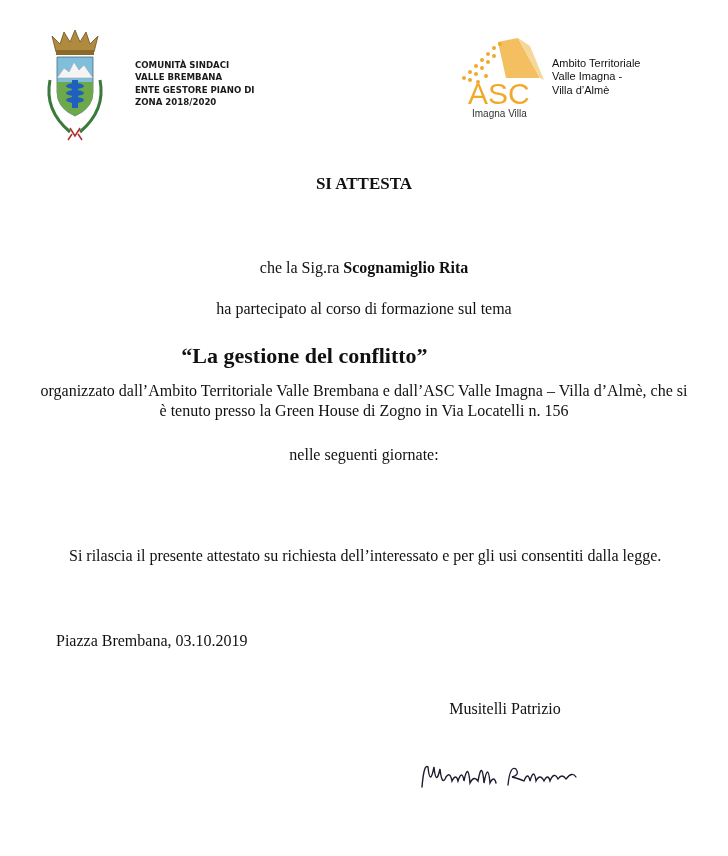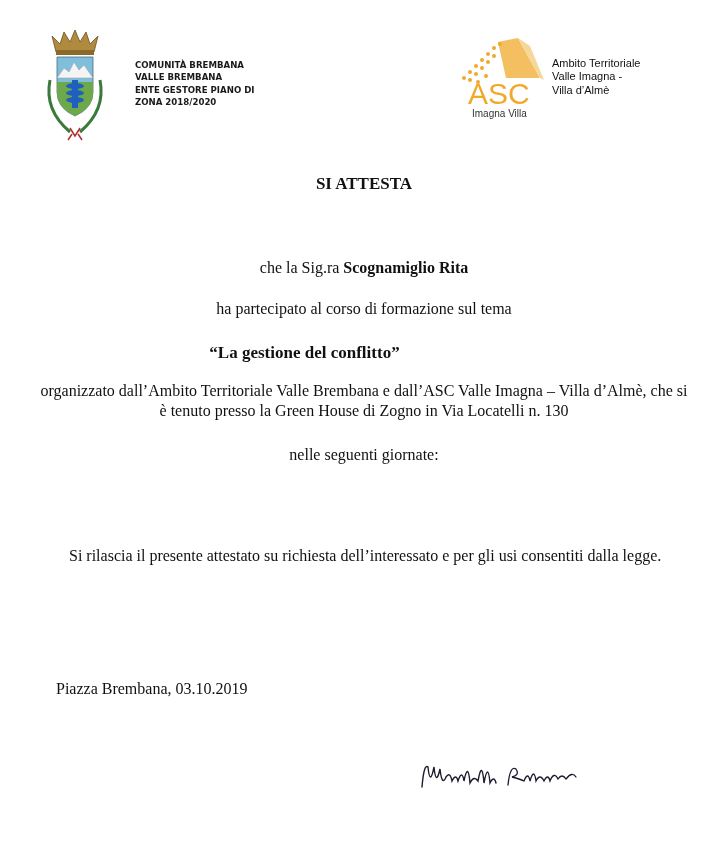--- a/index.html
+++ b/index.html
@@ -12,26 +12,26 @@
     #coat { left: 42px; top: 30px; width: 66px; height: 112px; }
     #cm-text { left: 135px; top: 59px; width: 130px; font-family: "DejaVu Sans", sans-serif; font-weight: bold; font-size: 8.6px; line-height: 12.4px; color: #1a1a1a; }
 
     
     #asc-logo { left: 458px; top: 36px; width: 88px; height: 84px; }
     #asc-text { left: 552px; top: 57px; font-family: "Liberation Sans", sans-serif; font-size: 11px; line-height: 13.4px; color: #111; }
 
     #title { left: 0; width: 728px; top: 174px; font-weight: bold; font-size: 17px; }
     #line1 { left: 0; width: 728px; top: 259px; }
     #line2 { left: 0; width: 728px; top: 300px; }
-    #course { left: 0; width: 609px; top: 343px; font-weight: bold; font-size: 17px; }
+    #course { left: 0; width: 609px; top: 343px; font-weight: bold; font-size: 22px; }
     #org { left: 40px; width: 648px; top: 381px; line-height: 20px; }
     #days-label { left: 0; width: 728px; top: 446px; }
     #days { left: 0; width: 728px; top: 486px; line-height: 19px; }
     #release { left: 56px; width: 600px; top: 545px; line-height: 21px; margin-left: 13px; }
-    #place-date { left: 56px; top: 680px; }
+    #place-date { left: 56px; top: 632px; }
     #sign-block { left: 380px; width: 250px; top: 699px; text-align: center; font-size: 14px; line-height: 17px; }
     #sign-name { font-size: 16px; line-height: 19px; }
     #signature { left: 416px; top: 757px; width: 180px; height: 40px; }
   </style>
 </head>
 <body>
 
 <svg id="coat" class="abs" viewBox="0 0 66 112">
 
   <path d="M14 22 L10 6 L18 14 L22 2 L28 12 L33 0 L38 12 L44 2 L48 14 L56 6 L52 22 Z" fill="#b08a3e" stroke="#6b5220" stroke-width="0.8"></path>
@@ -44,21 +44,21 @@
   <ellipse cx="33" cy="63" rx="9" ry="3" fill="#1f5fc0"></ellipse>
   <ellipse cx="33" cy="70" rx="9" ry="3" fill="#1f5fc0"></ellipse>
   <rect x="30" y="50" width="6" height="28" fill="#1f5fc0"></rect>
 
   <path d="M8 50 Q2 80 28 102" fill="none" stroke="#3b7a3b" stroke-width="3"></path>
   <path d="M58 50 Q64 80 38 102" fill="none" stroke="#3b7a3b" stroke-width="3"></path>
   <path d="M28 98 L33 106 L38 98 M30 104 L26 110 M36 104 L40 110" fill="none" stroke="#b03030" stroke-width="1.5"></path>
 </svg>
 
 <div id="cm-text" class="abs">
-  <div>COMUNITÀ BREMBANA</div>
+  <div>COMUNITÀ SINDACI</div>
   <div>VALLE BREMBANA</div>
   <div>ENTE GESTORE PIANO DI</div>
   <div>ZONA 2018/2020</div>
 </div>
 
 <svg id="asc-logo" class="abs" viewBox="0 0 88 84">
   <g fill="#f0a92b">
     <circle cx="6" cy="42" r="2"></circle>
       <circle cx="12" cy="36" r="2"></circle>
       <circle cx="12" cy="44" r="2"></circle>
@@ -89,30 +89,31 @@
 <div id="title" class="abs serif center">SI ATTESTA</div>
 
 <div id="line1" class="abs serif center">
   <span>che la Sig.ra </span><b>Scognamiglio Rita</b>
 </div>
 
 <div id="line2" class="abs serif center">ha partecipato al corso di formazione sul tema</div>
 
 <div id="course" class="abs serif center">“La gestione del conflitto”</div>
 
-<div id="org" class="abs serif center">organizzato dall’Ambito Territoriale Valle Brembana e dall’ASC Valle Imagna – Villa d’Almè, che si è tenuto presso la Green House di Zogno in Via Locatelli n. 130</div>
+<div id="org" class="abs serif center">organizzato dall’Ambito Territoriale Valle Brembana e dall’ASC Valle Imagna – Villa d’Almè, che si è tenuto presso la Green House di Zogno in Via Locatelli n. 156</div>
 
 <div id="days-label" class="abs serif center">nelle seguenti giornate:</div>
 
 <div id="days" class="abs serif center">
 </div>
 
 <div id="release" class="abs serif">Si rilascia il presente attestato su richiesta dell’interessato e per gli usi consentiti dalla legge.</div>
 
 <div id="place-date" class="abs serif">Piazza Brembana, 03.10.2019</div>
 
 <div id="sign-block" class="abs serif">
+  <div id="sign-name">Musitelli Patrizio</div>
 </div>
 
 <svg id="signature" class="abs" viewBox="0 0 180 40">
   <path d="M6 30 Q8 6 12 10 Q14 30 18 10 Q20 30 24 12 Q26 30 30 20 Q34 14 36 24 Q40 16 42 24 Q46 12 48 24 Q52 4 54 26 Q58 18 62 24 Q66 2 68 26 Q72 4 74 26 Q78 18 80 26" fill="none" stroke="#1b1b2e" stroke-width="1.4" stroke-linecap="round"></path>
   <path d="M92 28 Q94 8 100 12 Q104 18 96 20 Q104 22 108 24 Q112 14 114 24 Q118 10 120 24 Q124 16 128 24 Q132 16 134 24 Q138 14 142 22 Q146 16 150 22 Q156 14 160 20" fill="none" stroke="#1b1b2e" stroke-width="1.3" stroke-linecap="round"></path>
 </svg>
 
 </body></html>

